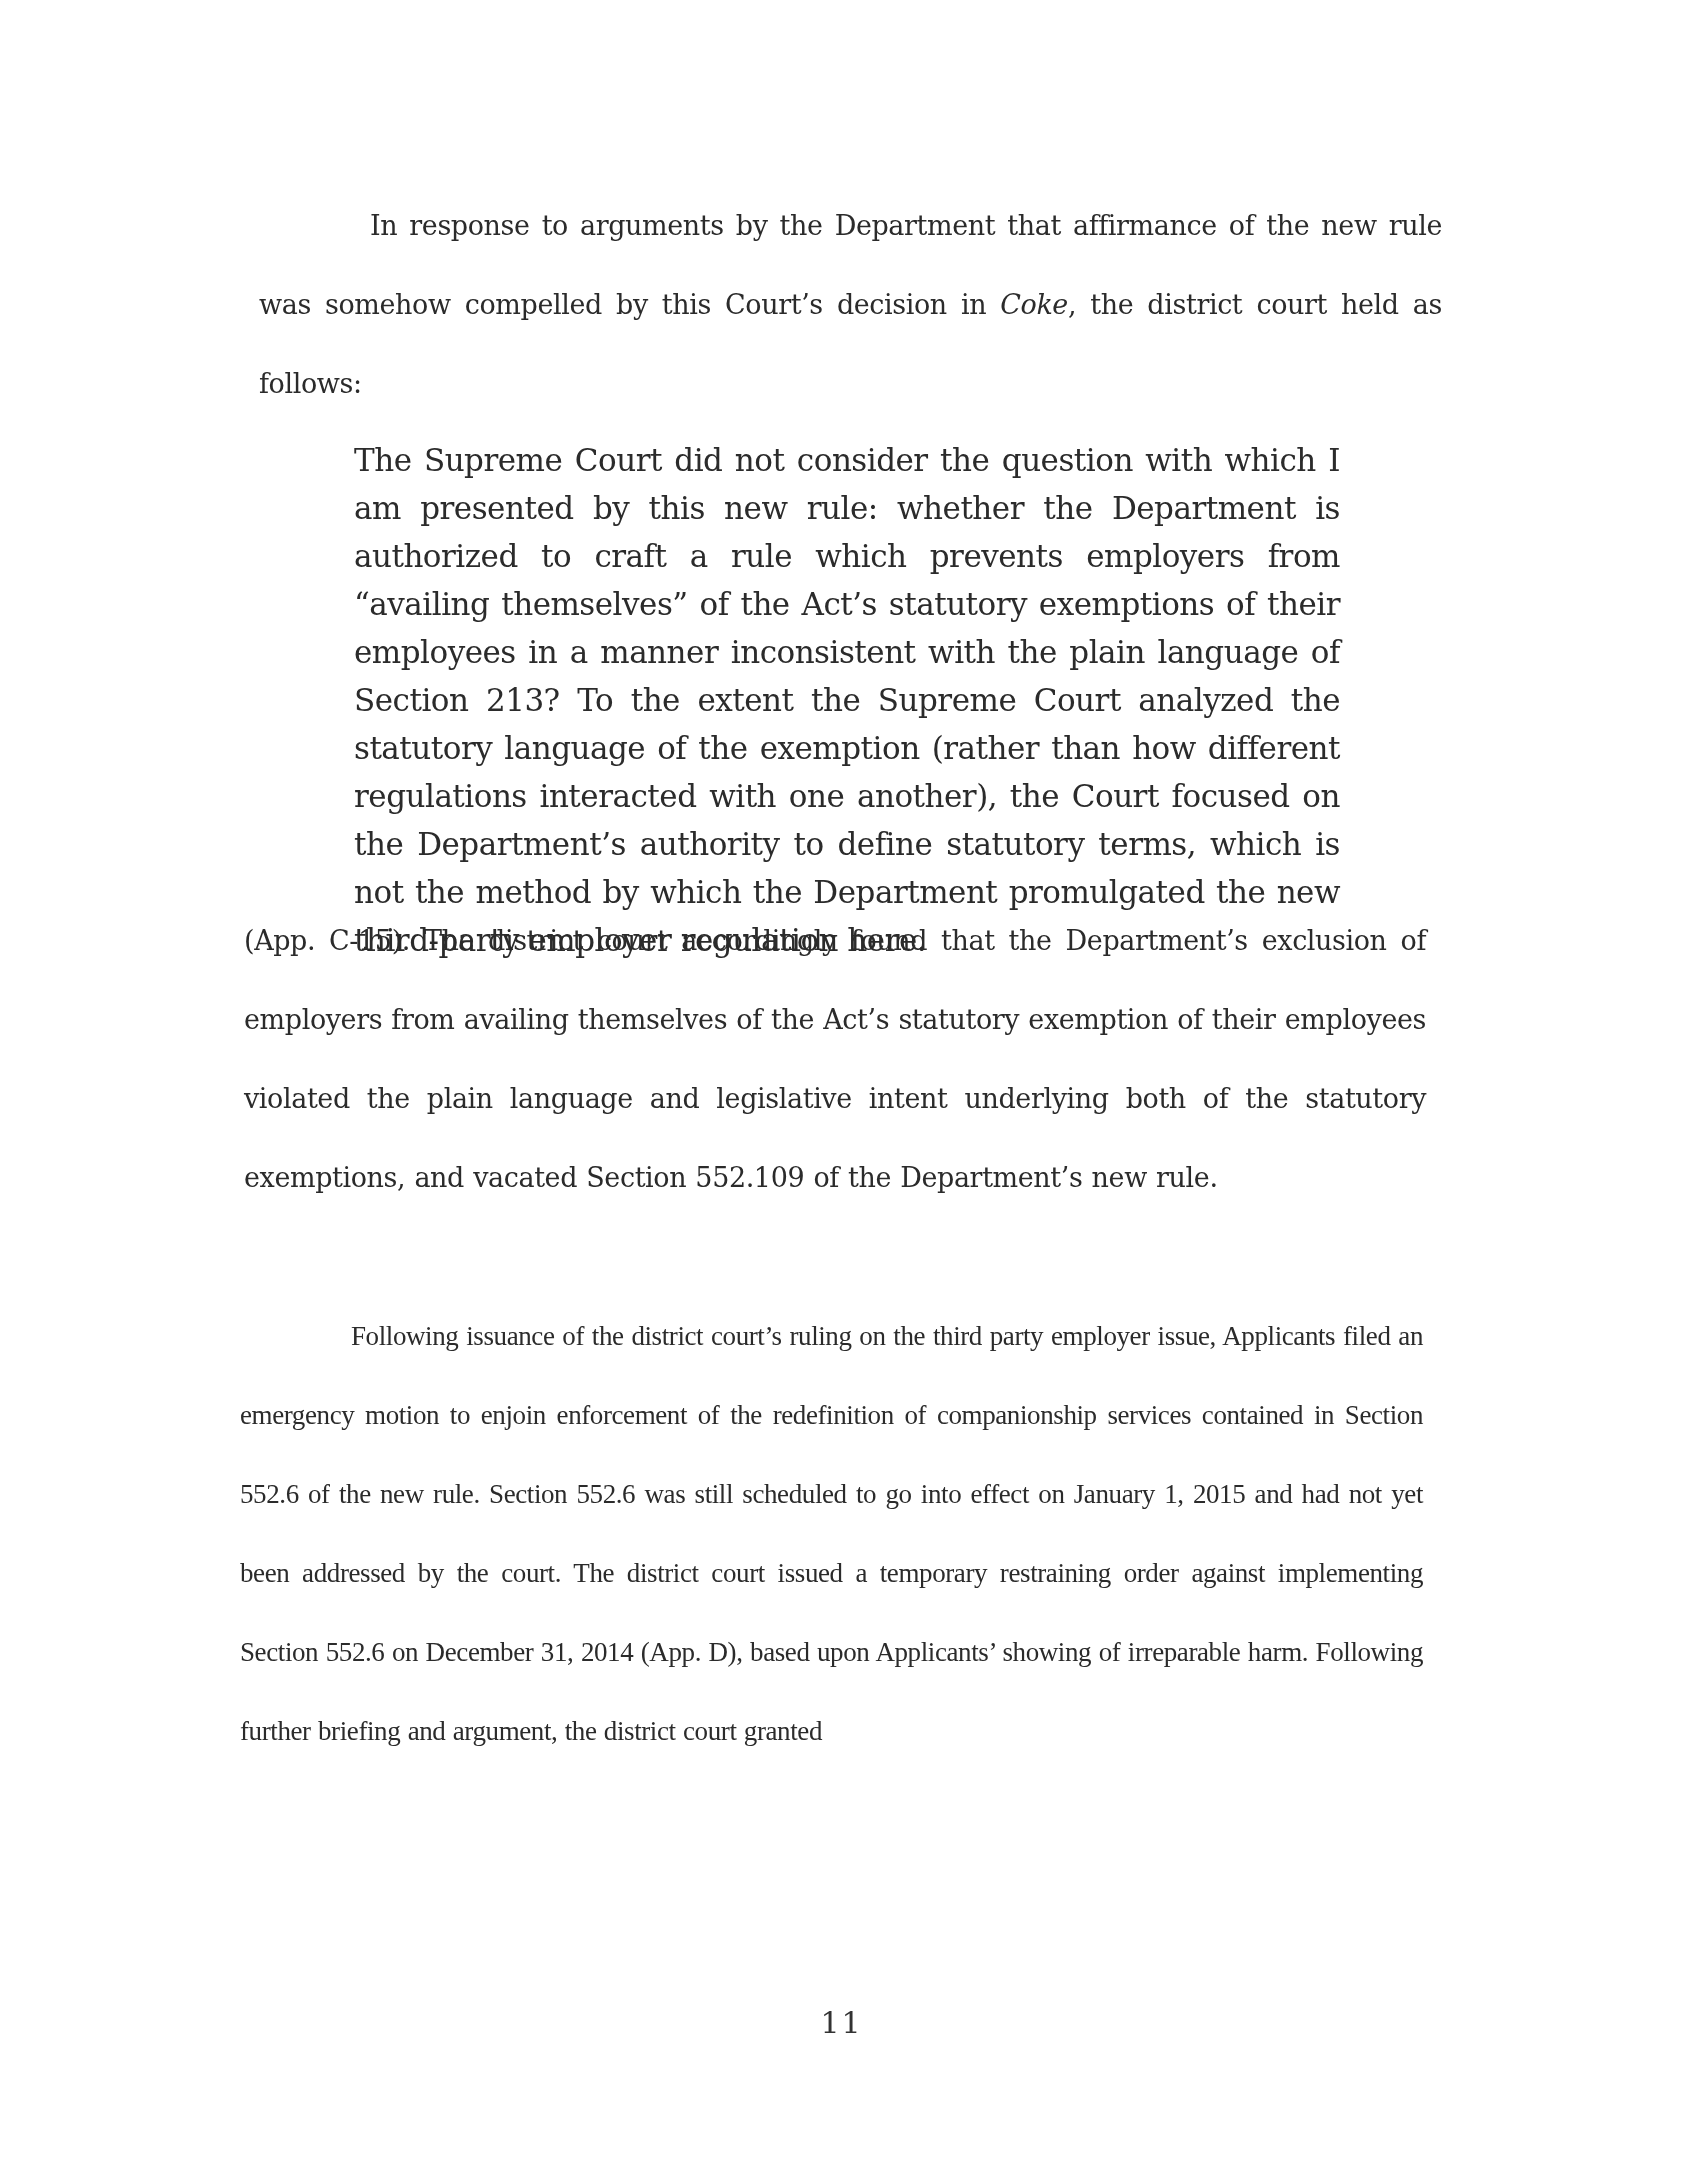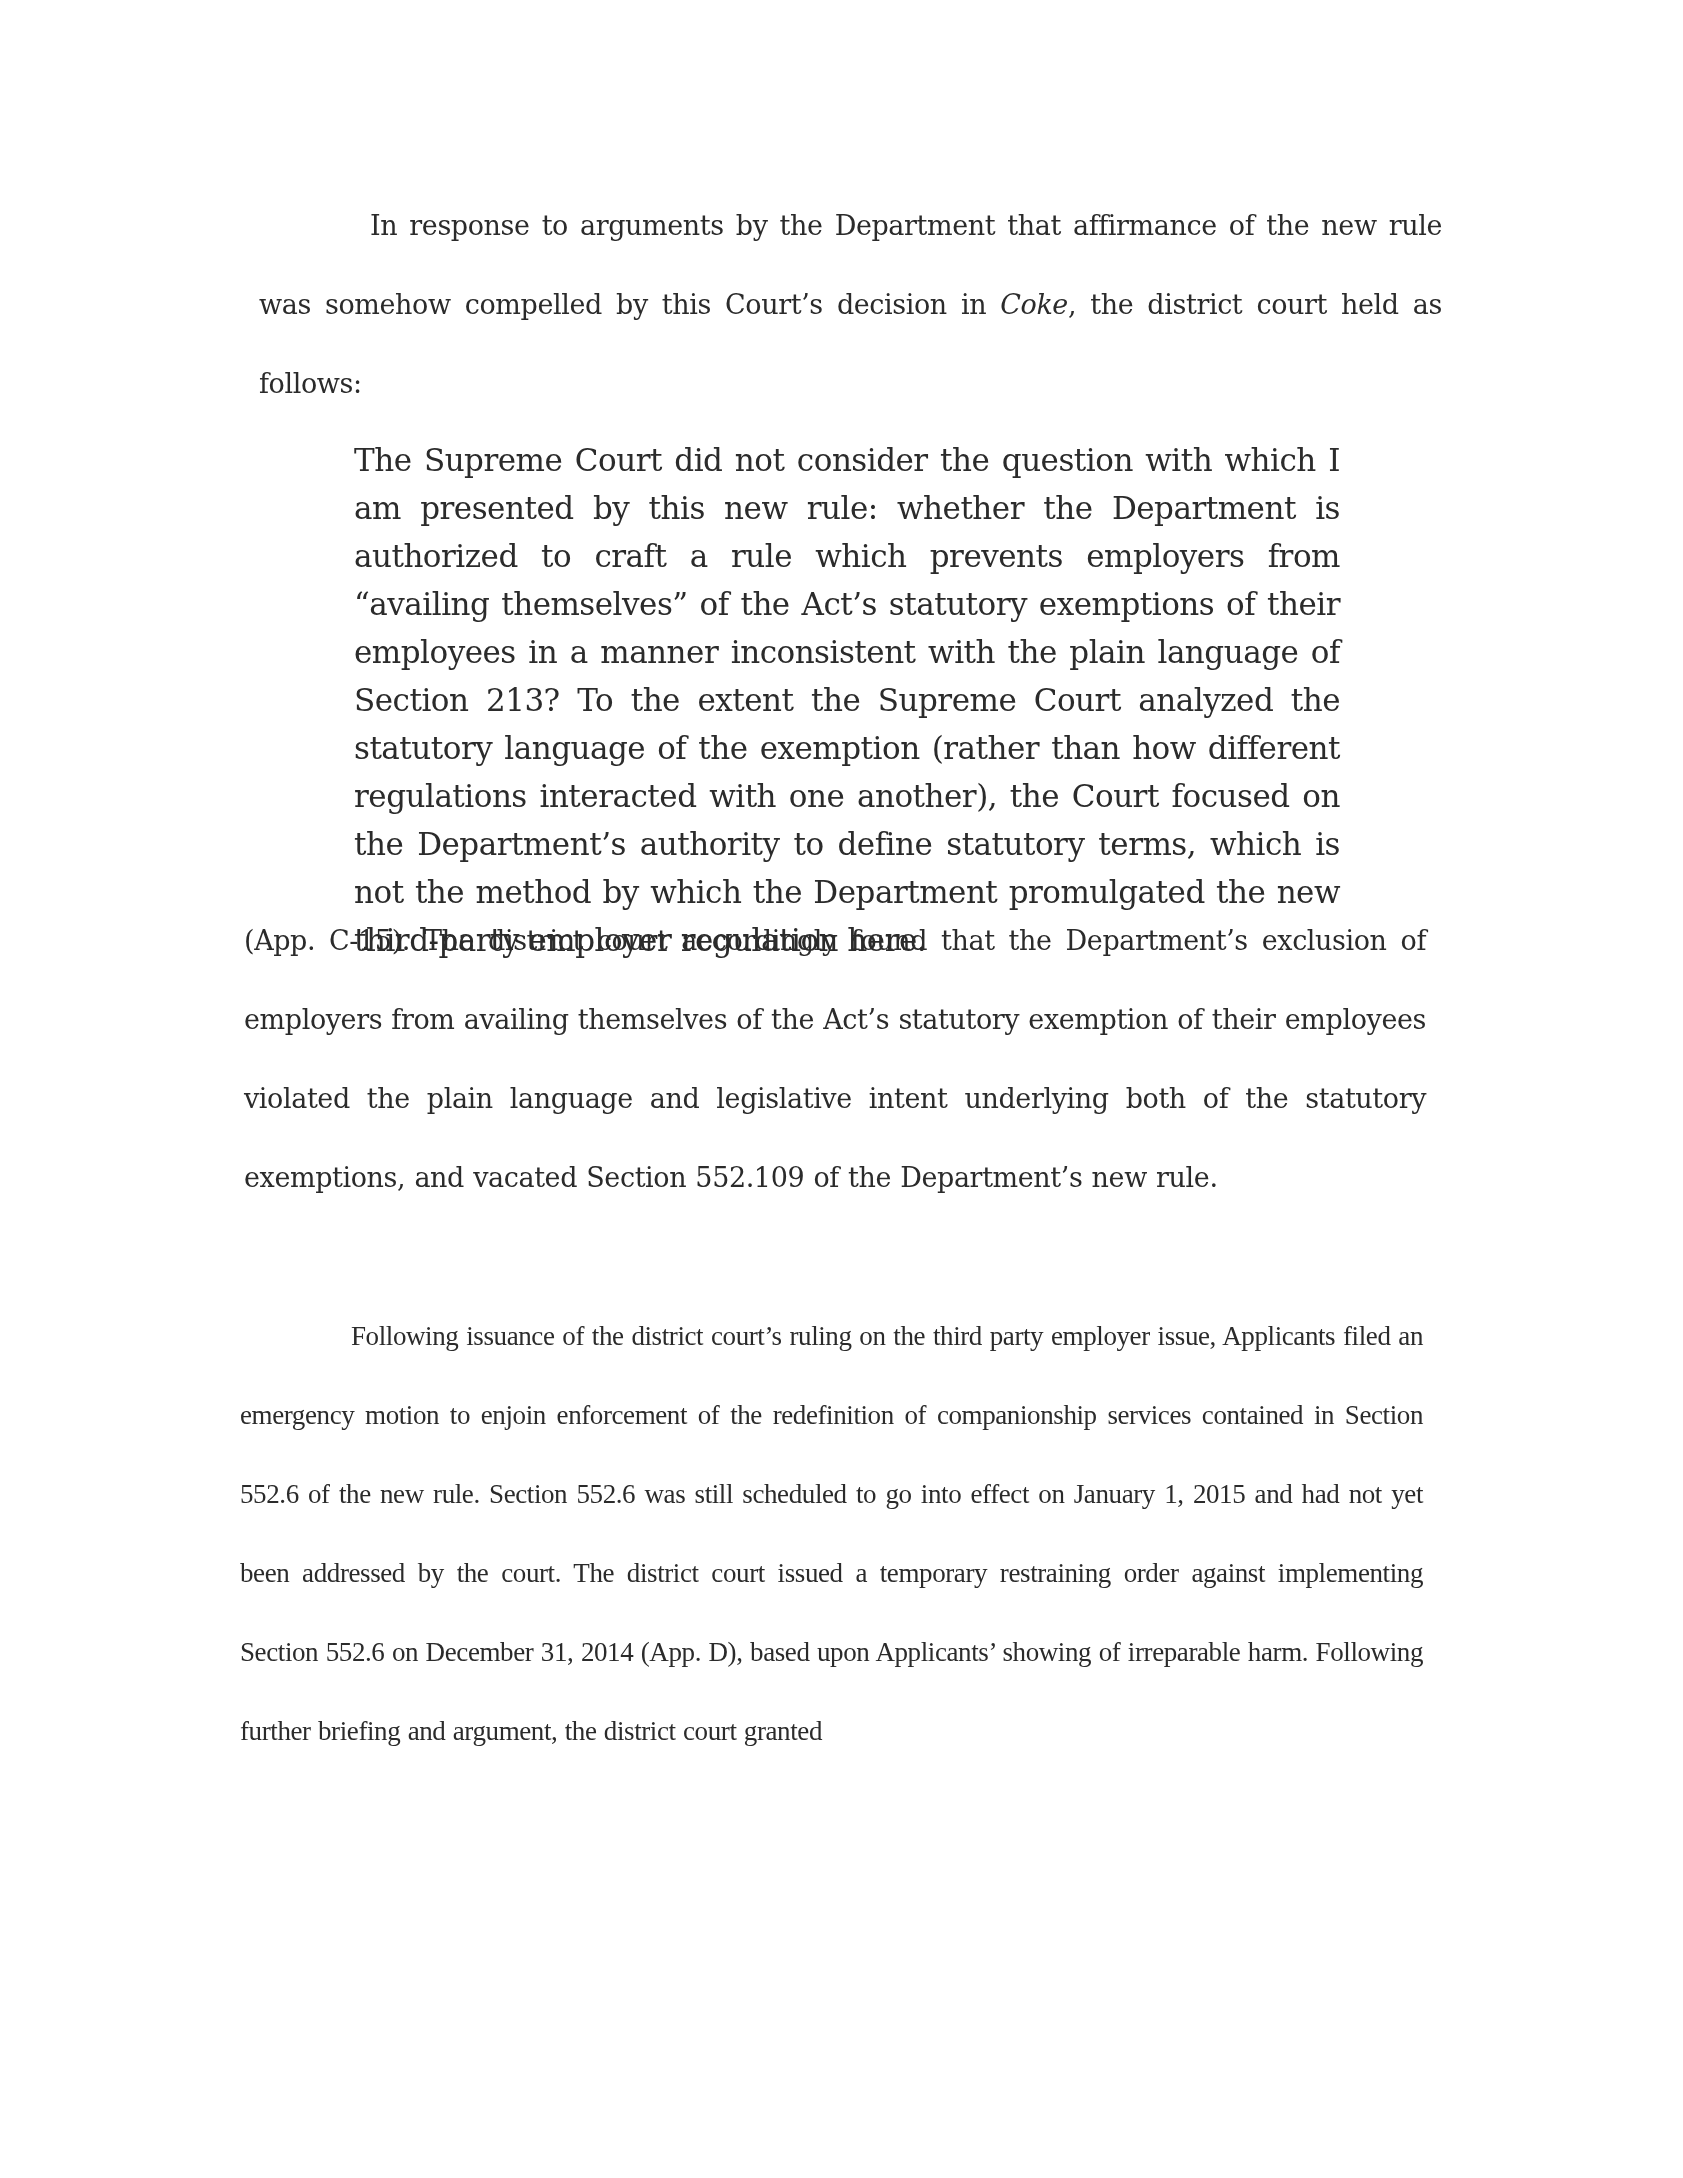--- a/index.html
+++ b/index.html
@@ -64,15 +64,16 @@
 <div class="page">
 
   <p id="p1" class="para indent"><span>In response to arguments by the Department that affirmance of the new rule was somehow compelled by this Court’s decision in </span><span class="italic">Coke</span><span>, the district court held as follows:</span></p>
 
   <blockquote id="quote">The Supreme Court did not consider the question with which I am presented by this new rule: whether the Department is authorized to craft a rule which prevents employers from “availing themselves” of the Act’s statutory exemptions of their employees in a manner inconsistent with the plain language of Section 213?  To the extent the Supreme Court analyzed the statutory language of the exemption (rather than how different regulations interacted with one another), the Court focused on the Department’s authority to define statutory terms, which is not the method by which the Department promulgated the new third-party employer regulation here.</blockquote>
 
   <p id="p2" class="para">(App. C-15).  The district court accordingly found that the Department’s exclusion of employers from availing themselves of the Act’s statutory exemption of their employees violated the plain language and legislative intent underlying both of the statutory exemptions, and vacated Section 552.109 of the Department’s new rule.</p>
 
   <p id="p3" class="para indent">Following issuance of the district court’s ruling on the third party employer issue, Applicants filed an emergency motion to enjoin enforcement of the redefinition of companionship services contained in Section 552.6 of the new rule.  Section 552.6 was still scheduled to go into effect on January 1, 2015 and had not yet been addressed by the court.  The district court issued a temporary restraining order against implementing Section 552.6 on December 31, 2014 (App. D), based upon Applicants’ showing of irreparable harm. Following further briefing and argument, the district court granted</p>
 
+  <div id="page-number">11</div>
 
 </div>
 
 
 </body></html>

